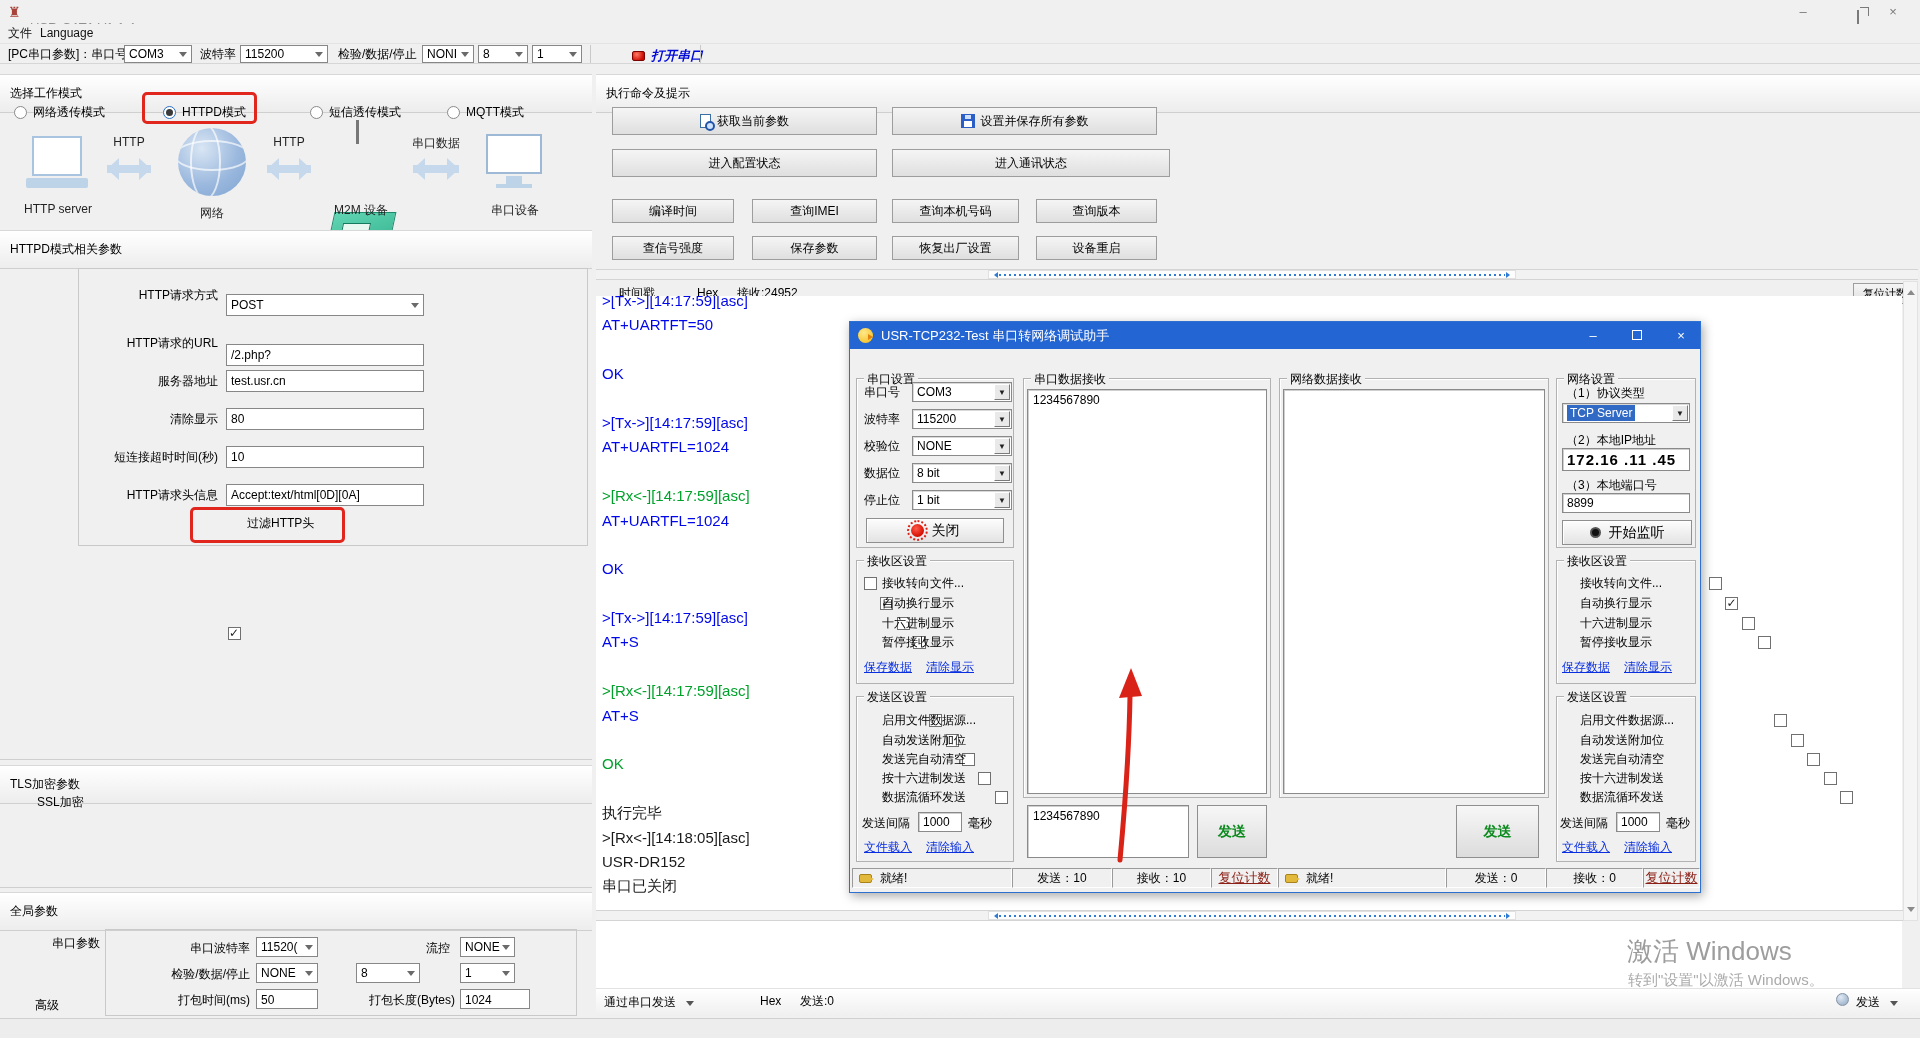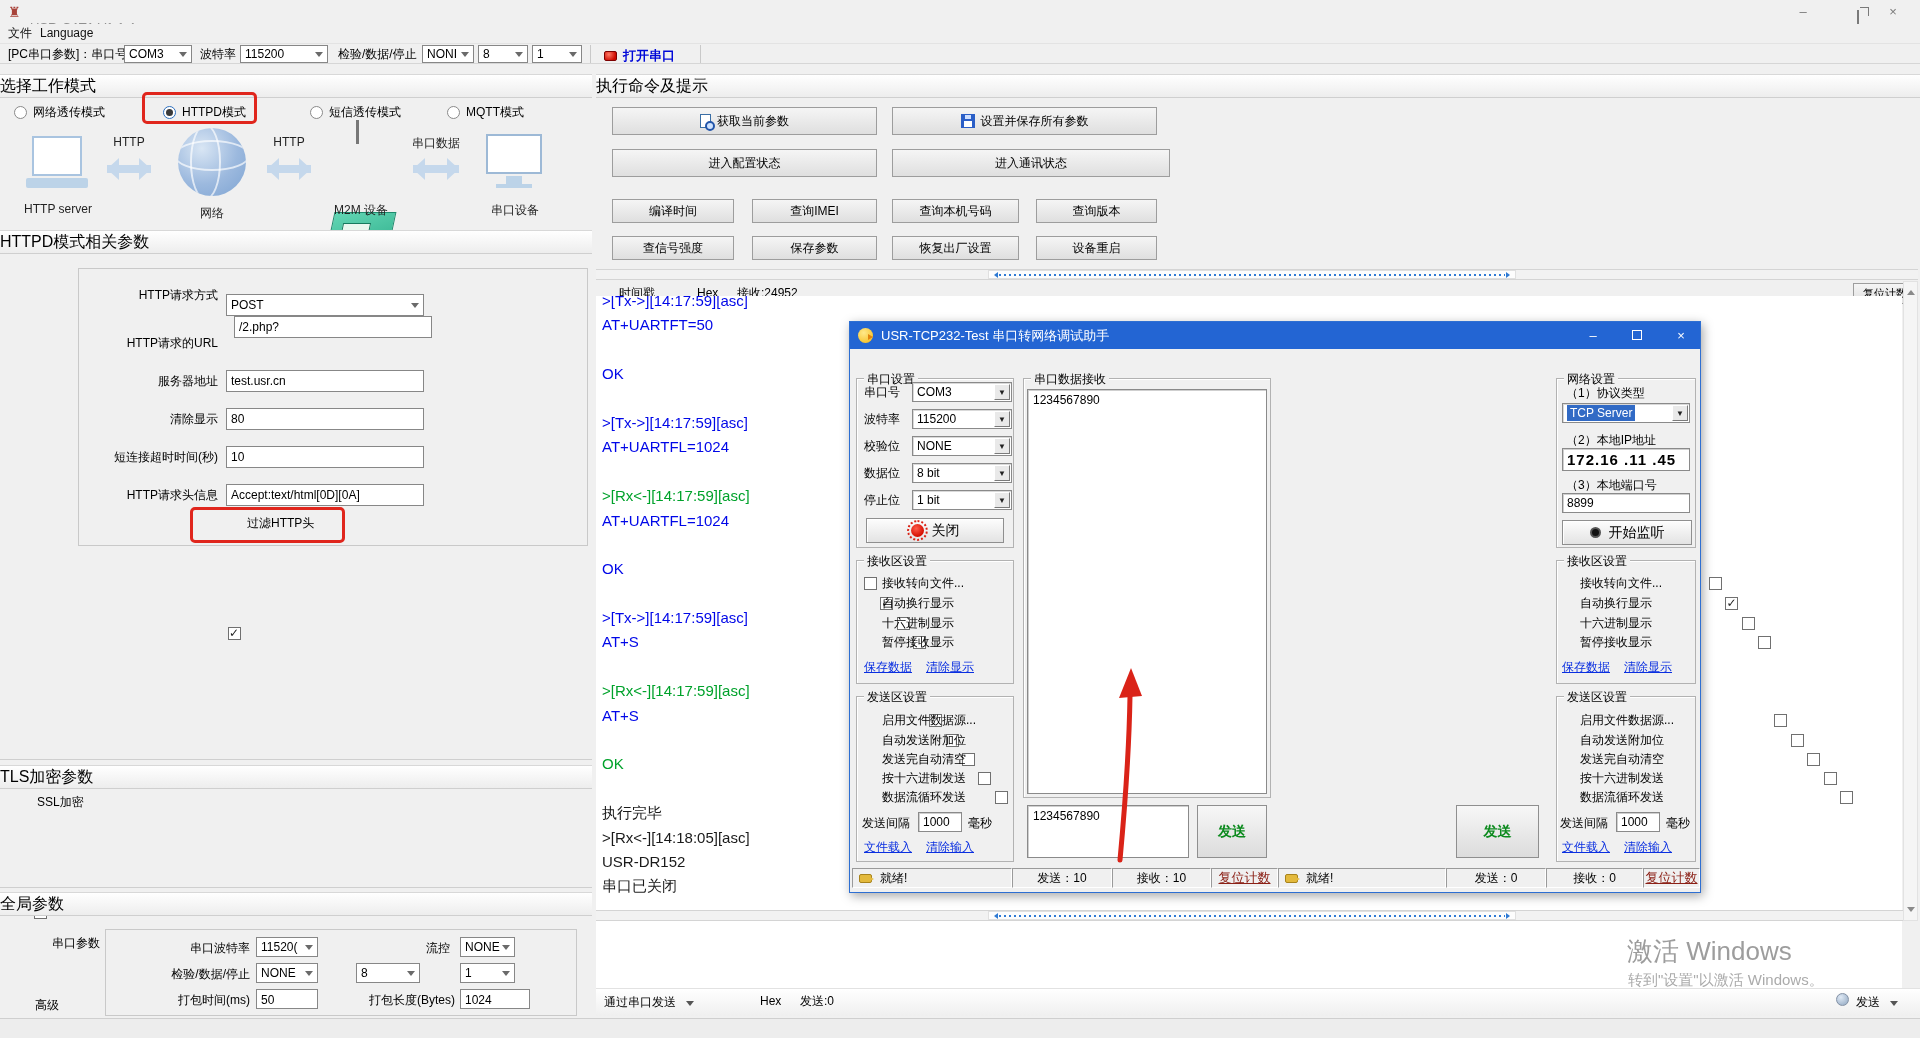--- a/index.html
+++ b/index.html
@@ -13,21 +13,21 @@
   .menu-item{font-size:12px;line-height:19px;color:#111;padding:0 4px;}
   .toolbar{left:0;top:43px;width:1920px;height:21px;background:#f0f0f0;border-top:1px solid #e3e3e3;border-bottom:1px solid #d6d6d6;}
   .tb-label{font-size:12px;line-height:20px;}
   .combo{background:#fff;border:1px solid #878787;height:18px;font-size:12px;display:flex;align-items:center;padding-left:4px;justify-content:space-between;}
   .combo .car{width:0;height:0;border:4px solid transparent;border-top:5px solid #6a6a6a;margin:4px 4px 0 0;}
   .vsep{width:1px;background:#c9c9c9;}
   .openport{display:flex;align-items:center;gap:6px;}
   .openport .txt{color:#0008d8;font-weight:bold;font-size:13px;}
   .icon-redrect{width:13px;height:10px;border:1px solid #7d0000;border-radius:2px;background:radial-gradient(circle at 35% 30%,#ff7a66,#cd0a00 75%);}
   
-  .hdr{background:linear-gradient(#ffffff,#ededed);border-top:1px solid #d8d8d8;border-bottom:1px solid #cfcfcf;font-size:16px;display:flex;align-items:center;height:24px;}
+  .hdr{background:linear-gradient(#ffffff,#ededed);border-top:1px solid #d8d8d8;border-bottom:1px solid #cfcfcf;font-size:12px;display:flex;align-items:center;padding-left:10px;height:39px;}
   .sepline{height:1px;background:#cfcfcf;}
   
   .radio{width:13px;height:13px;border:1px solid #8a8a8a;border-radius:50%;background:#fff;display:inline-block;}
   .radio.on{border-color:#2c6fbe;}
   .radio.on::before{content:"";display:block;width:7px;height:7px;margin:2px;border-radius:50%;background:#3a3a3a;}
   .chk{width:13px;height:13px;border:1px solid #707070;background:#fff;display:inline-block;position:relative;}
   .chk.on::before{content:"✓";position:absolute;left:0px;top:-2px;font-size:12px;font-weight:bold;color:#222;}
   .lbl{font-size:12px;line-height:15px;white-space:nowrap;}
   .input{background:#fff;border:1px solid #878787;font-size:12px;padding:2px 4px;line-height:16px;white-space:nowrap;overflow:hidden;}
   .btn{background:linear-gradient(#f5f5f5,#dfdfdf);border:1px solid #9d9d9d;font-size:12px;display:flex;align-items:center;justify-content:center;gap:6px;cursor:default;}
@@ -134,21 +134,21 @@
     </div>
   <div class="abs combo" style="left:478px;top:1px;width:50px;">
       <span>8</span>
       <span class="car"></span>
     </div>
   <div class="abs combo" style="left:532px;top:1px;width:50px;">
       <span>1</span>
       <span class="car"></span>
     </div>
   <div class="abs vsep" style="left:590px;top:1px;height:18px;"></div>
-  <div class="abs openport" style="left:604px;top:3px;">
+  <div class="abs openport" style="left:632px;top:3px;font-style:italic;">
     <span class="icon-redrect"></span>
     <span class="txt">打开串口</span>
   </div>
   <div class="abs vsep" style="left:700px;top:1px;height:18px;"></div>
 </div>
 
 
 <div class="abs hdr" style="left:0;top:74px;width:592px;">
     <span>选择工作模式</span>
   </div>
@@ -194,21 +194,21 @@
   </div>
 
 
 <div class="abs" style="left:78px;top:268px;width:510px;height:278px;border:1px solid #c9c9c9;"></div>
 <span class="abs lbl" style="left:0;top:288px;width:218px;text-align:right;">HTTP请求方式</span>
 <div class="abs combo" style="left:226px;top:294px;width:198px;height:22px;">
     <span>POST</span>
     <span class="car"></span>
   </div>
 <span class="abs lbl" style="left:0;top:336px;width:218px;text-align:right;">HTTP请求的URL</span>
-<div class="abs input" style="left:226px;top:316px;width:198px;height:22px;margin-left:8px;">/2.php?</div>
+<div class="abs input" style="left:226px;top:344px;width:198px;height:22px;">/2.php?</div>
 <span class="abs lbl" style="left:0;top:374px;width:218px;text-align:right;">服务器地址</span>
 <div class="abs input" style="left:226px;top:370px;width:198px;height:22px;">test.usr.cn</div>
 <span class="abs lbl" style="left:0;top:412px;width:218px;text-align:right;">清除显示</span>
 <div class="abs input" style="left:226px;top:408px;width:198px;height:22px;">80</div>
 <span class="abs lbl" style="left:0;top:450px;width:218px;text-align:right;">短连接超时时间(秒)</span>
 <div class="abs input" style="left:226px;top:446px;width:198px;height:22px;">10</div>
 <span class="abs lbl" style="left:0;top:488px;width:218px;text-align:right;">HTTP请求头信息</span>
 <div class="abs input" style="left:226px;top:484px;width:198px;height:22px;">Accept:text/html[0D][0A]</div>
 <span class="abs chk on" style="left:228px;top:517px;"></span>
 <span class="abs lbl" style="left:247px;top:516px;">过滤HTTP头</span>
@@ -458,20 +458,24 @@
 
   
   <div class="gb" style="left:173px;top:56px;width:248px;height:420px;">
     <span class="gb-t">串口数据接收</span>
     <div class="sunken abs" style="left:3px;top:10px;right:3px;bottom:3px;padding:3px 5px;font-size:12px;">1234567890</div>
   </div>
   <div class="abs sunken" style="left:177px;top:483px;width:162px;height:53px;padding:3px 5px;font-size:12px;">1234567890</div>
   <div class="abs sendbtn" style="left:347px;top:483px;width:70px;height:53px;">发送</div>
 
   
+  <div class="gb" style="left:429px;top:56px;width:270px;height:420px;">
+    <span class="gb-t">网络数据接收</span>
+    <div class="sunken abs" style="left:3px;top:10px;right:3px;bottom:3px;padding:3px 5px;font-size:12px;"></div>
+  </div>
   <div class="abs sendbtn" style="left:606px;top:483px;width:83px;height:53px;">发送</div>
 
   
   <div class="gb" style="left:706px;top:56px;width:140px;height:170px;">
     <span class="gb-t">网络设置</span>
   </div>
   <span class="abs lbl" style="left:716px;top:64px;">（1）协议类型</span>
   <div class="abs ccombo" style="left:712px;top:81px;width:128px;">
       <span style="background:#316ac5;color:#fff;padding:1px 3px;">TCP Server</span>
       <span class="dbtn">▼</span>

